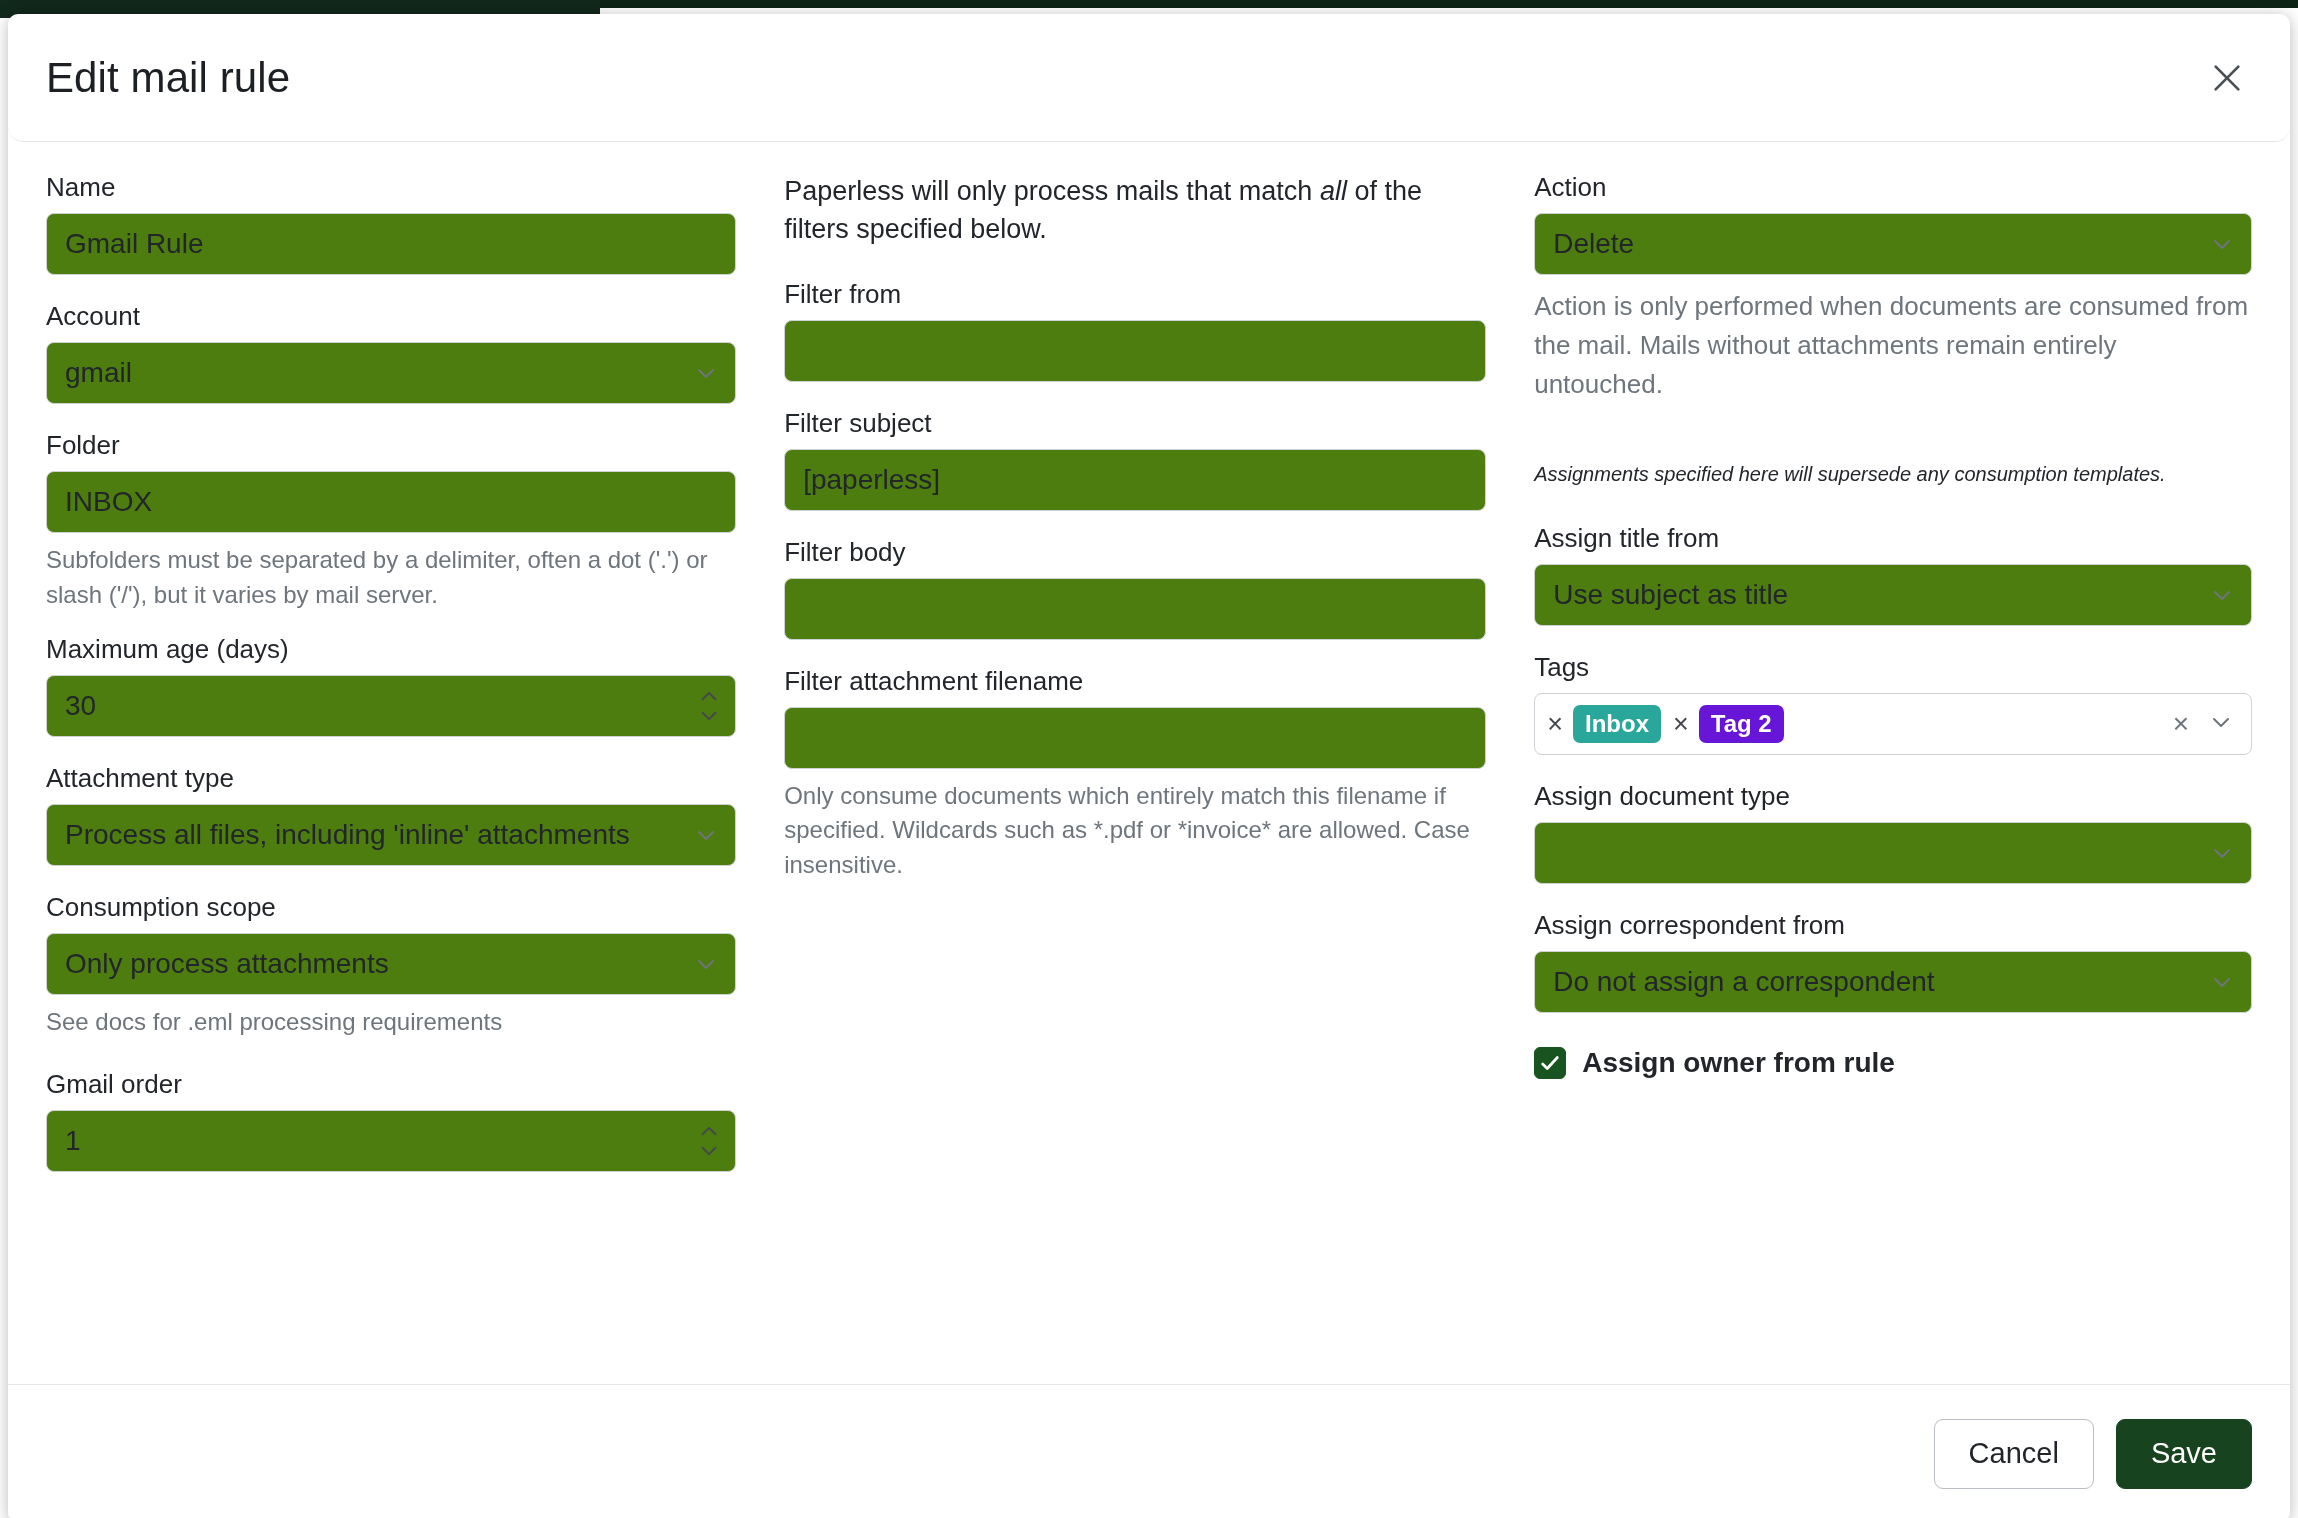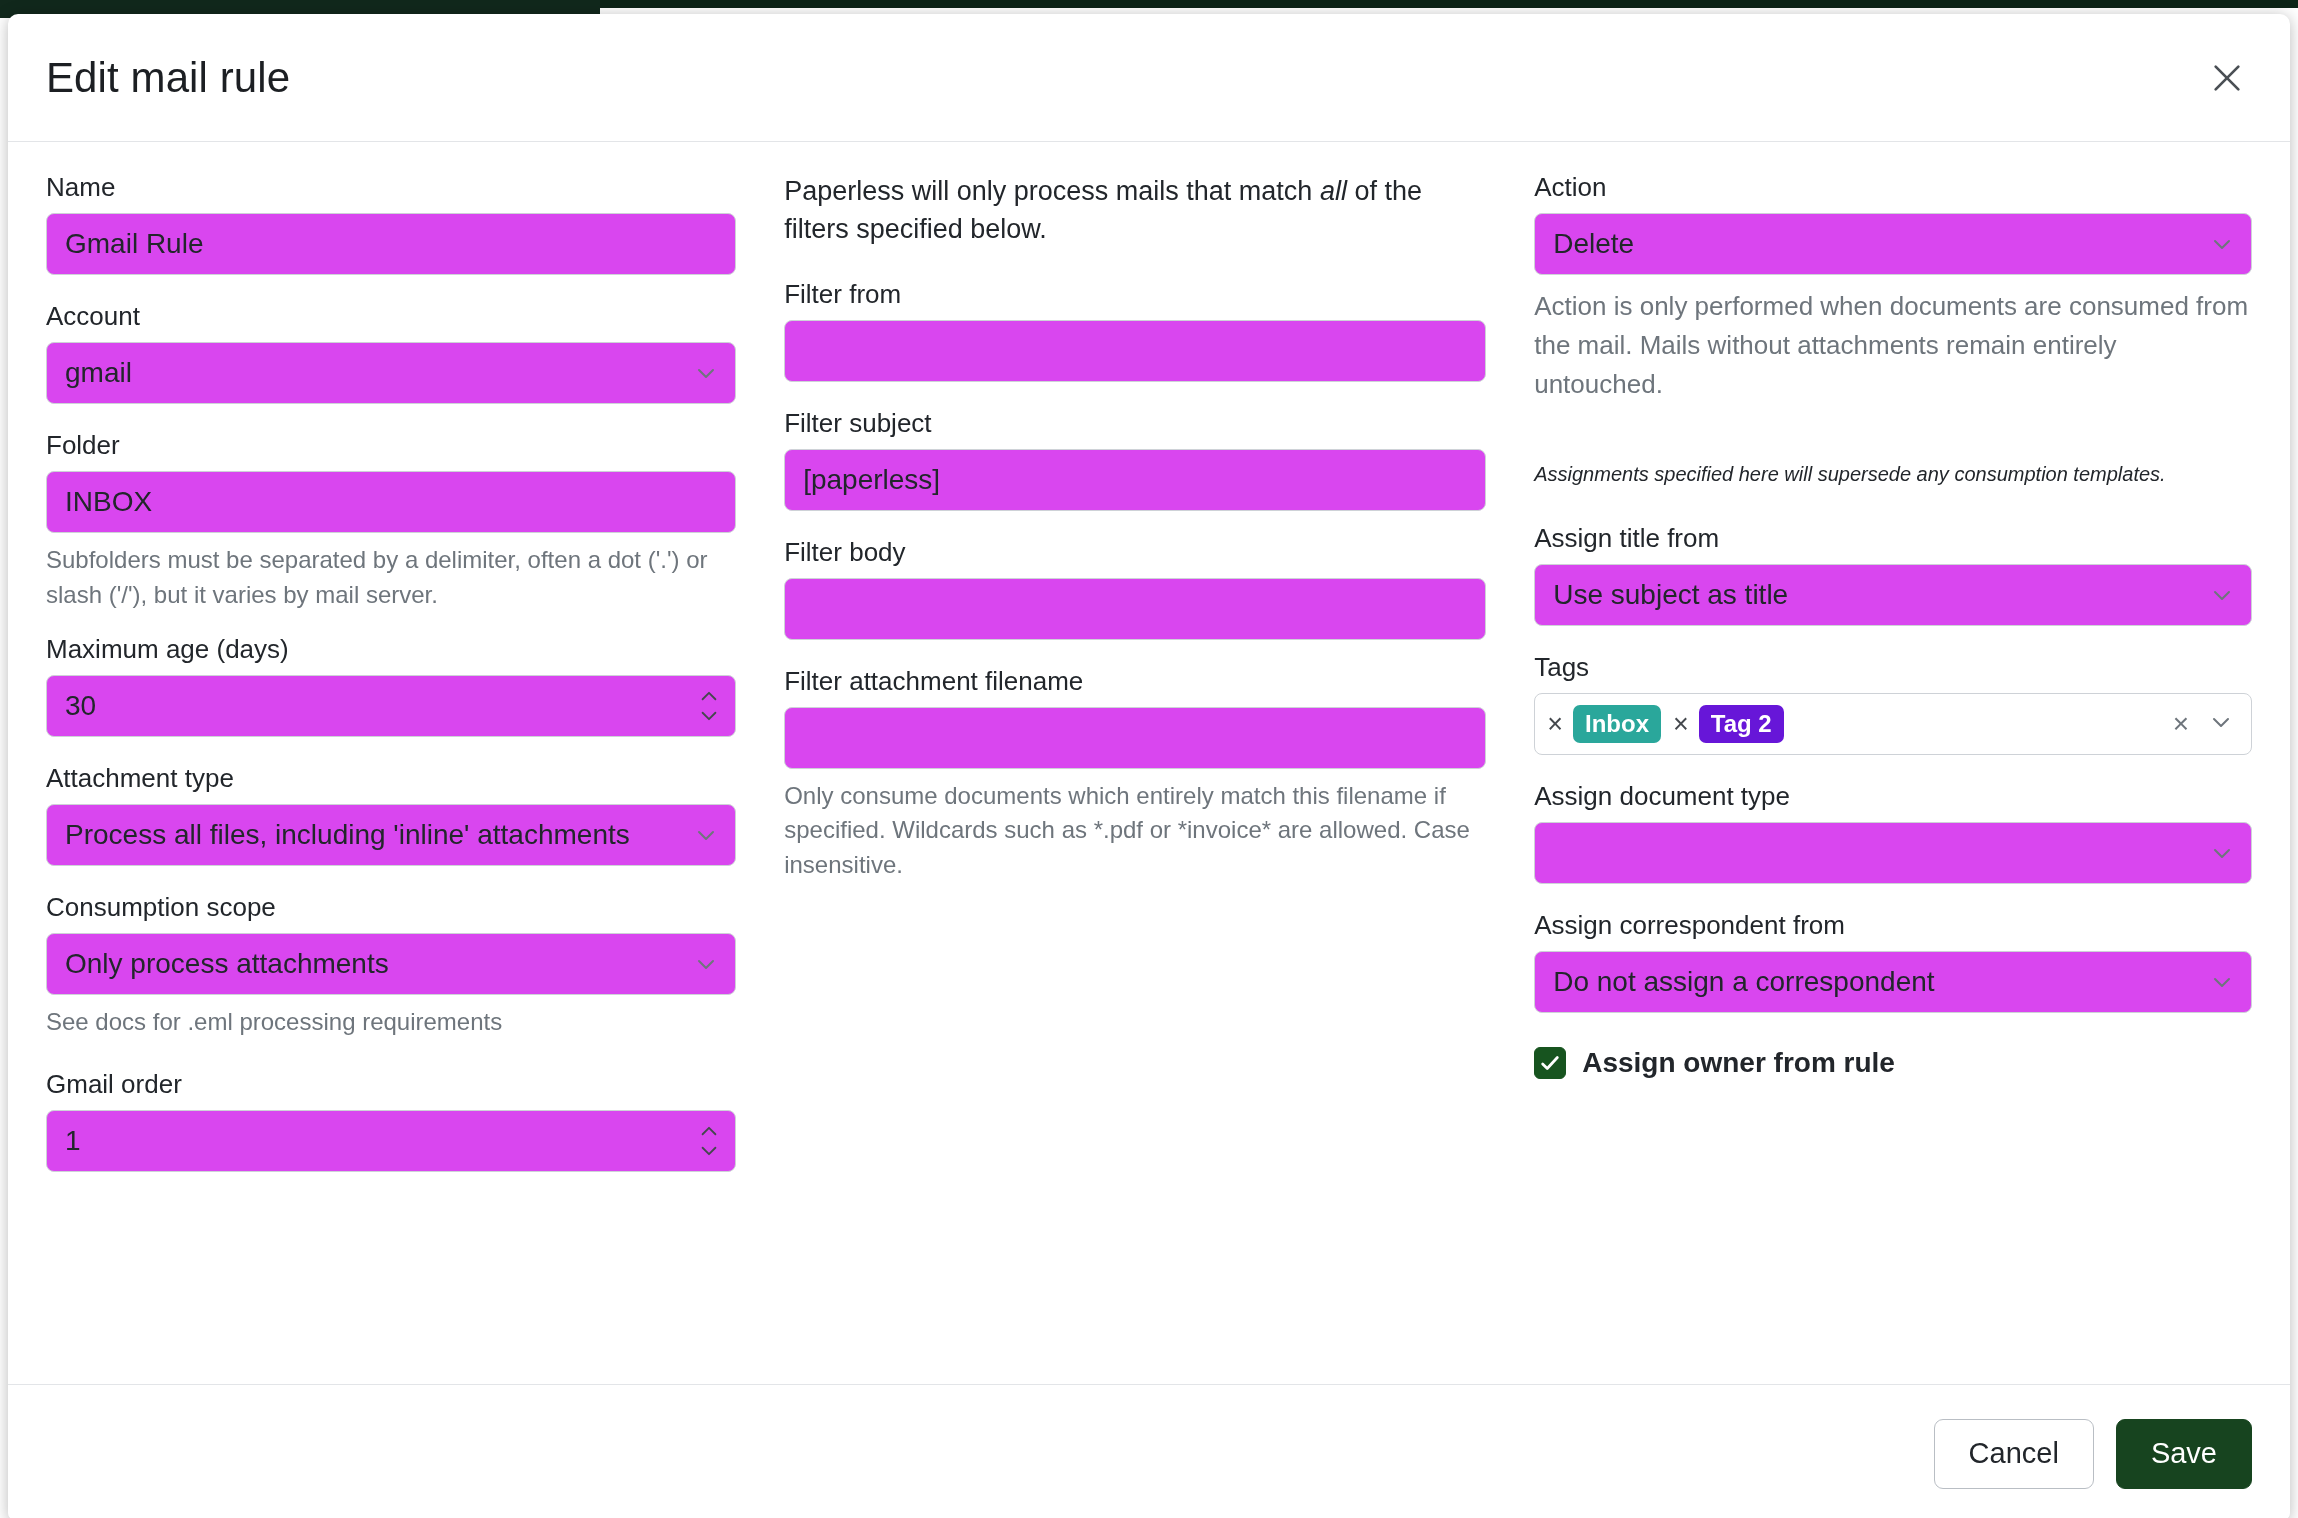--- a/index.html
+++ b/index.html
@@ -30,20 +30,21 @@
     border-radius: 10px;
     box-shadow: 0 2px 16px rgba(0,0,0,0.28);
     overflow: hidden;
   }
   .modal-header {
     height: 128px;
     border-bottom: 1px solid #e3e5e8;
     display: flex; align-items: center;
     padding: 0 38px;
     position: relative;
+    border-radius: 15px;
   }
   .modal-title {
     font-size: 42px;
     color: #1c1f23;
     font-weight: 400;
     letter-spacing: 0.1px;
   }
   .close-btn {
     position: absolute;
     right: 38px; top: 50%;
@@ -77,21 +78,21 @@
   .field.tight { margin-bottom: 14px; }
 
   input.txt, .fake-input {
     width: 100%;
     height: 62px;
     border: 1px solid #ced2d7;
     border-radius: 8px;
     font-size: 28px;
     color: #22262b;
     padding: 0 18px;
-    background: #d946ef;
+    background: #4d7c0f;
     font-family: "Liberation Sans", sans-serif;
     display: flex;
     align-items: center;
   }
   .select-wrap { position: relative; }
   .select-wrap .caret {
     position: absolute;
     right: 18px; top: 50%;
     transform: translateY(-50%);
     pointer-events: none;

